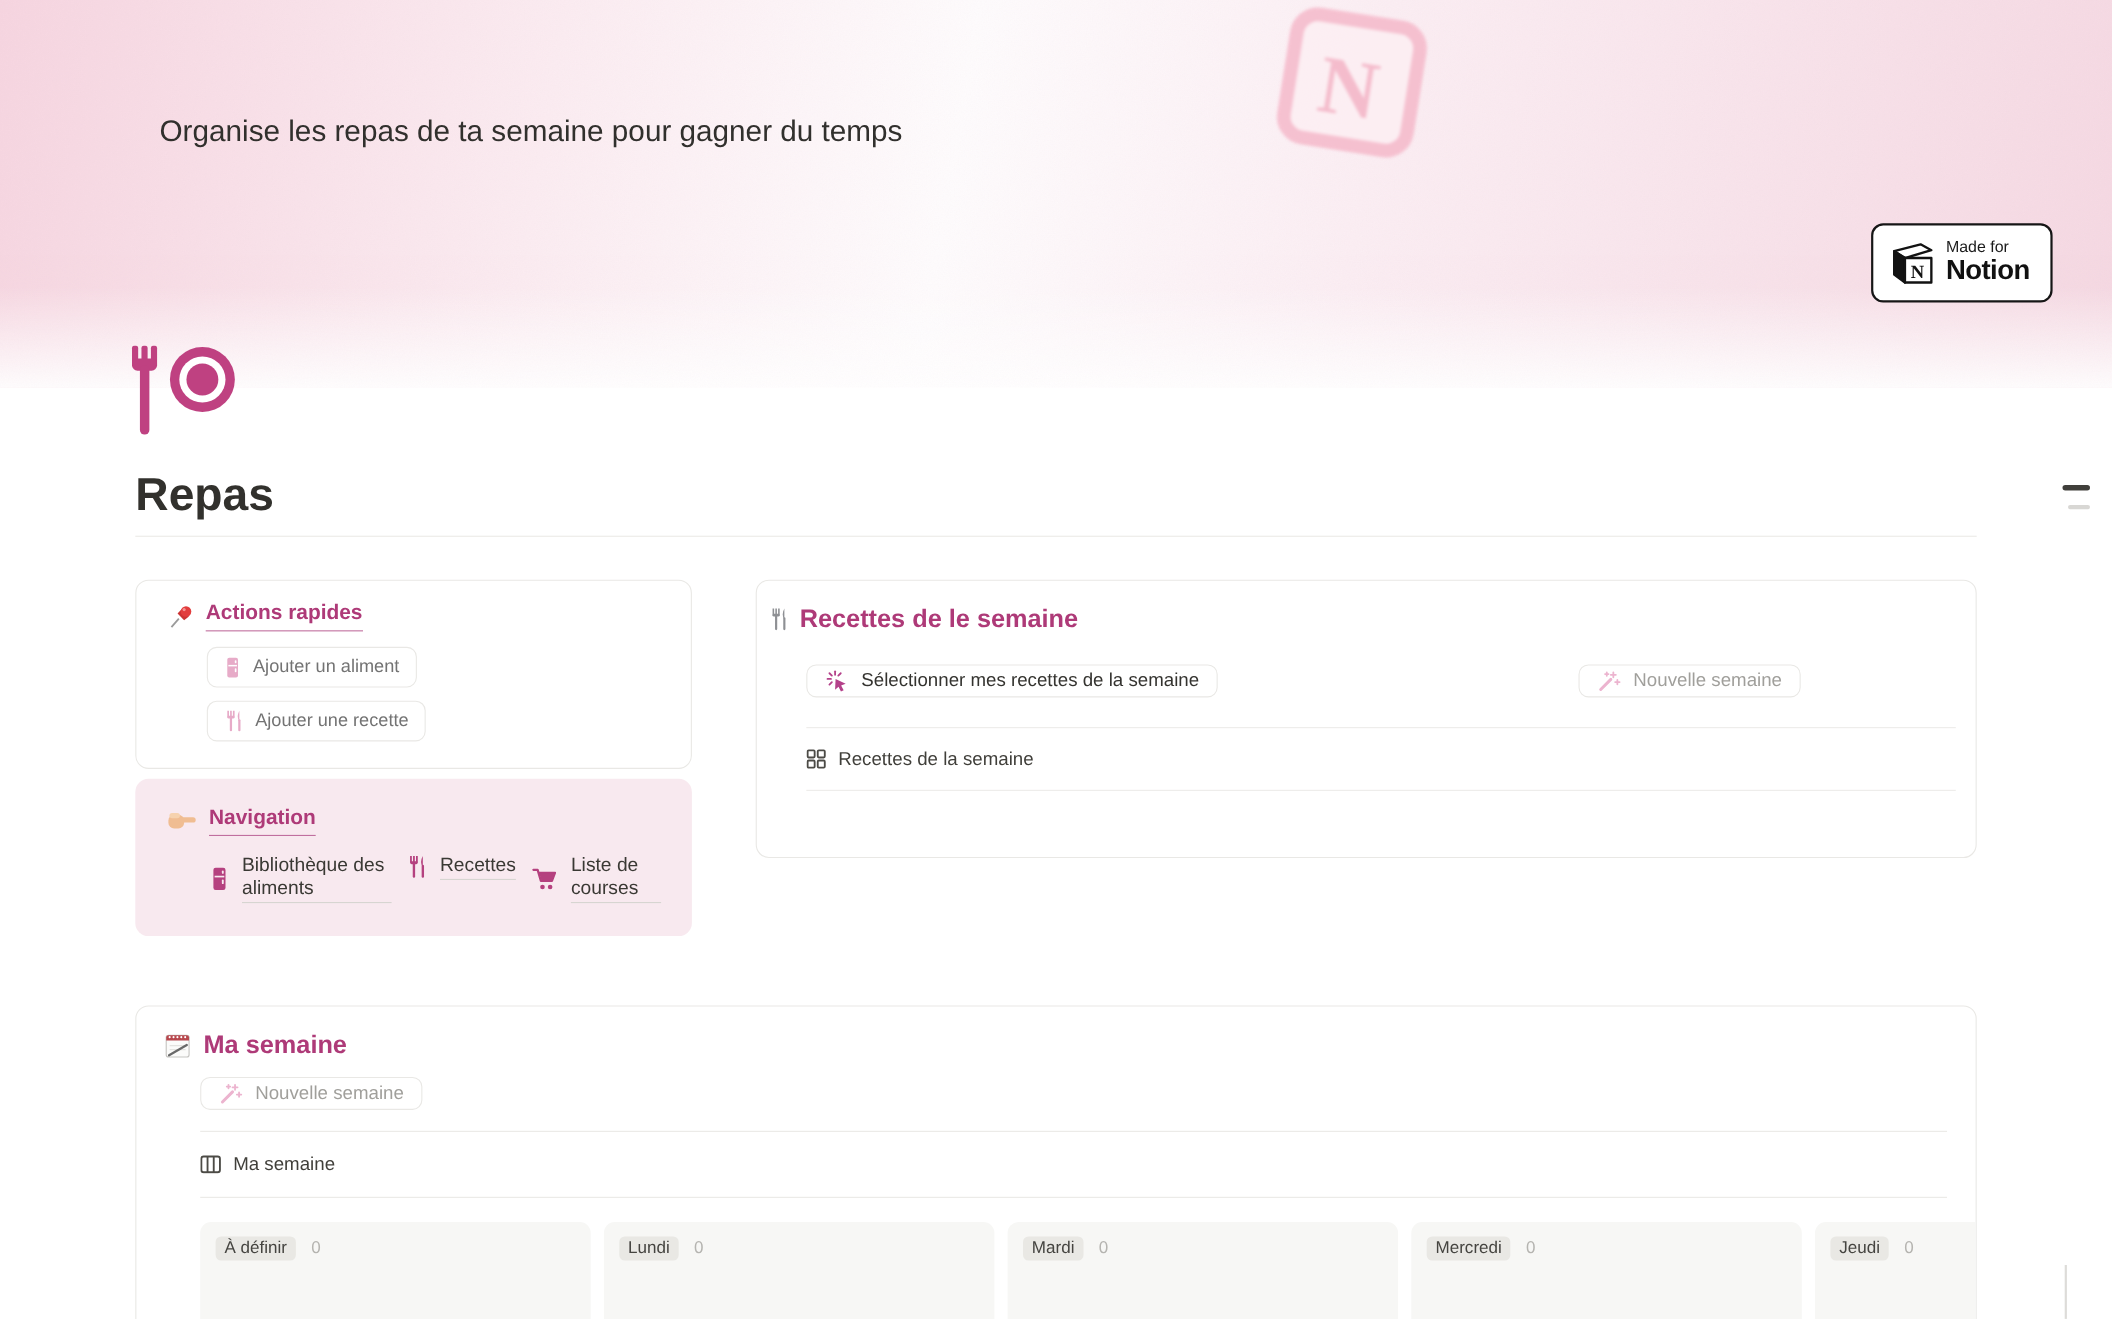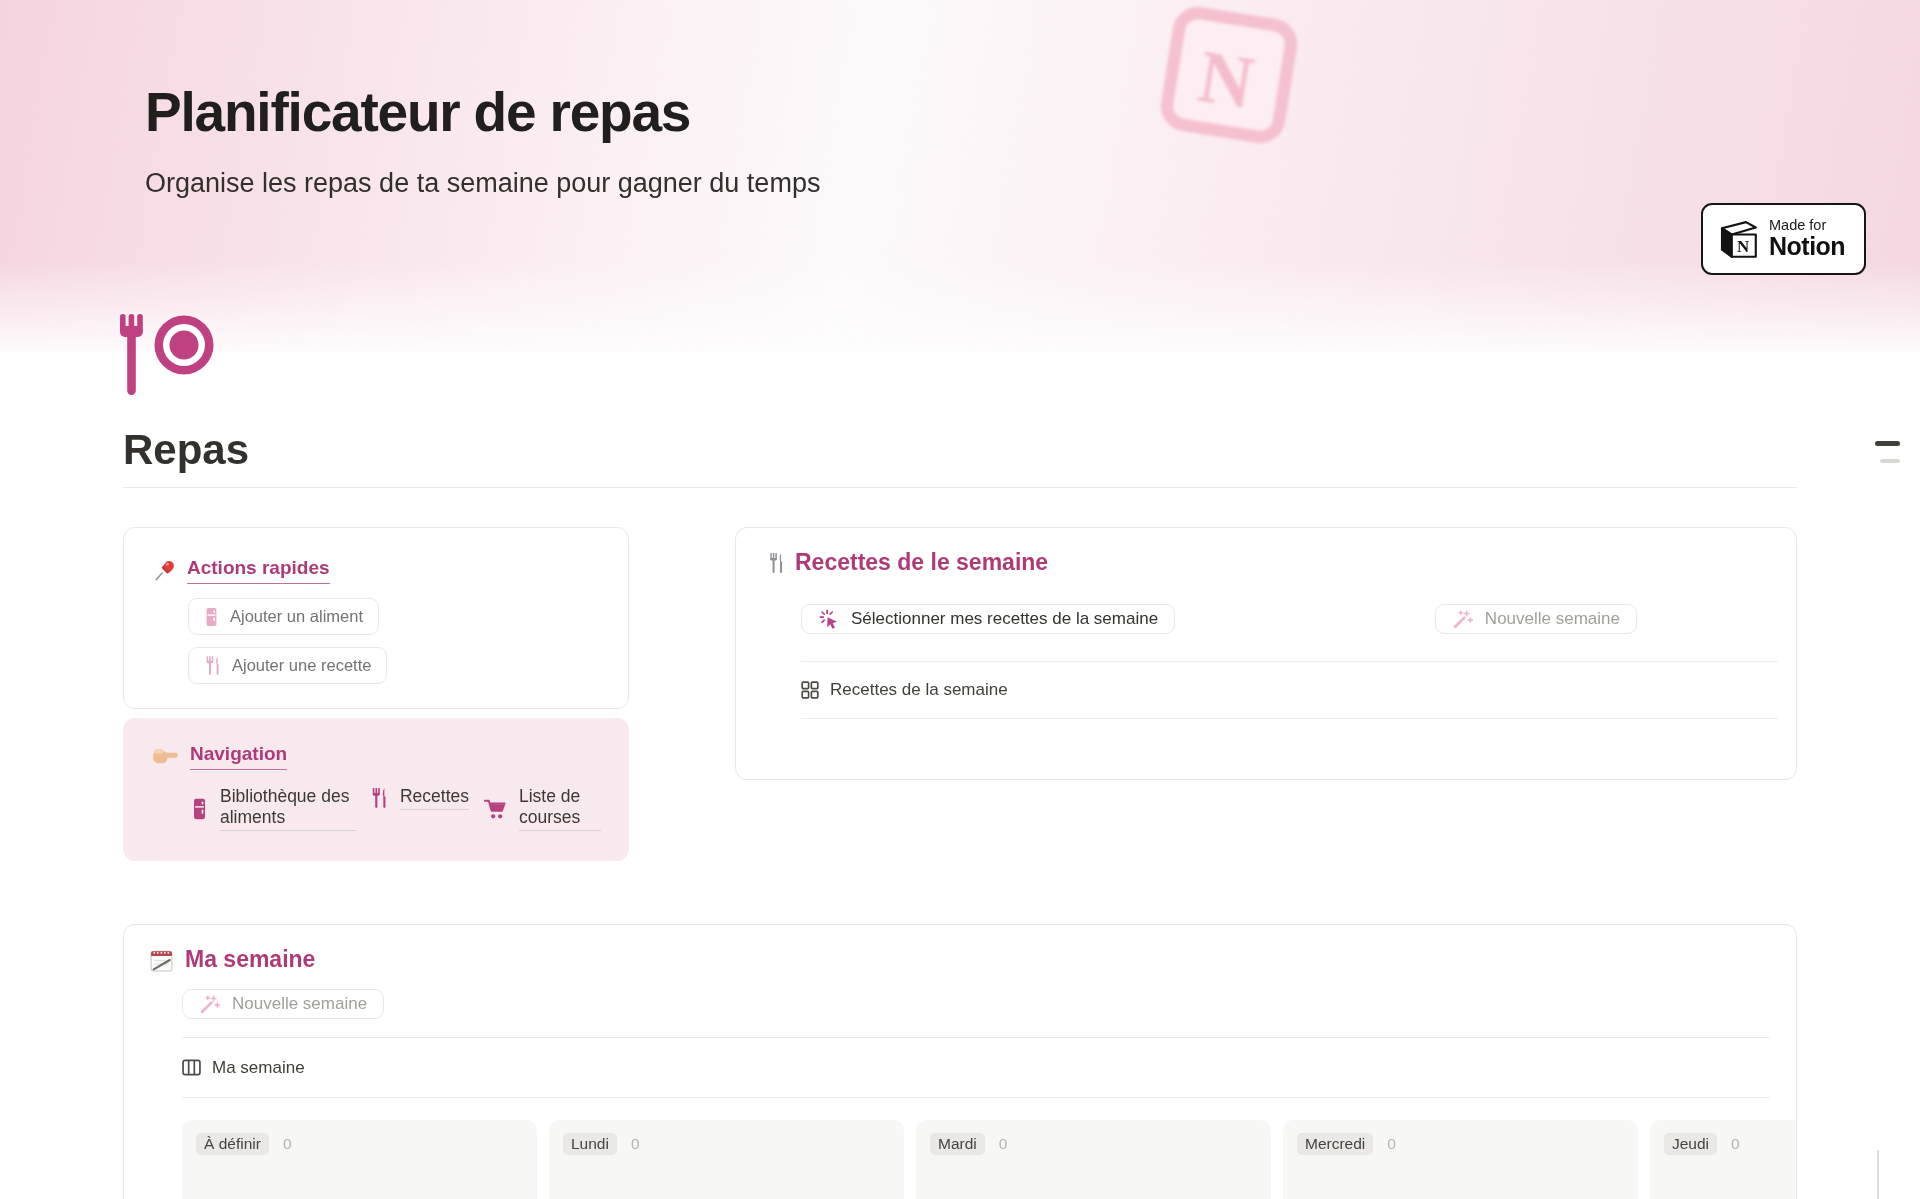--- a/index.html
+++ b/index.html
@@ -45,40 +45,40 @@
   .toc-dash-dark { width:25px; height:5px; border-radius:2.5px; background:#403f3b; }
   .toc-dash-light { width:20px; height:4px; border-radius:2px; background:#d8d7d4; }
 
   .top-grid { margin-top:39px; display:grid; grid-template-columns:506px 1110px;
     column-gap:58px; align-items:start; }
 
   .card { border-radius:12px; }
   .bordered { border:1px solid #e9e8e5; background:#fff; }
 
   
-  .qa-card { padding:29px 28px 24px; }
+  .qa-card { padding:19px 28px 24px; }
   .head-row { display:flex; align-items:center; gap:10px; }
   .card-title { font-size:19px; font-weight:700; color:#ae3a78;
     border-bottom:1.5px solid #c06f9f; padding-bottom:4px; }
   .qa-buttons { margin:14px 0 0 36px; display:flex; flex-direction:column;
     gap:12px; align-items:flex-start; }
   .btn { display:inline-flex; align-items:center; gap:11px; height:37px; padding:0 15px;
     border:1px solid #e9e8e5; border-radius:9px; background:#fff; font-size:16.5px;
     color:#737373; cursor:pointer; }
 
   
   .nav-card { margin-top:9px; background:#f8e9ef; padding:25px 28px 30px; }
   .nav-items { margin:16px 0 0 40px; display:flex; flex-direction:row; gap:14px;
     align-items:flex-start; }
   .nav-link { display:flex; align-items:center; gap:12px; font-size:17.5px;
     color:#3a3934; cursor:pointer; }
   .nav-link .lbl { border-bottom:1px solid #d7d5d1; padding-bottom:2px; }
 
   
-  .recettes-card { padding:21px 18px 0 65px; height:253px;margin-left:48px; }
+  .recettes-card { padding:21px 18px 0 45px; height:253px; }
   .sec-head { display:flex; align-items:center; gap:10px; margin-left:-34px; }
   .sec-title { font-size:23px; font-weight:700; color:#ae3a78; }
   .btn-row { margin-top:28px; display:flex; justify-content:space-between;
     padding-right:141px; }
   .btn-lg { height:30px; padding:0 16px; font-size:17px; border-radius:9px; }
   .t-dark { color:#34332f; }
   .t-gray { color:#a09f9b; }
   .view-tabs { margin-top:27px; height:58px; border-top:1px solid #edece9;
     border-bottom:1px solid #edece9; display:flex; align-items:center; gap:11px;
     font-size:17px; color:#403f3a; cursor:pointer; }
@@ -117,21 +117,20 @@
     </svg>
 
     <div class="watermark">
       <svg width="138" height="138" viewBox="0 0 100 100">
         <rect x="9" y="9" width="82" height="82" rx="14" fill="#fdeff3" stroke="#f5b9ca" stroke-width="9"></rect>
         <text x="29" y="72" font-size="54" font-weight="bold" fill="#f4b4c6" font-family="'Liberation Serif',serif">N</text>
       </svg>
     </div>
 
     <div class="banner-text">
-      <h1 class="banner-title">Planificateur de repas</h1>
       <p class="banner-sub">Organise les repas de ta semaine pour gagner du temps</p>
     </div>
 
     <div class="made-for">
       <span>
         <svg width="48" height="48" viewBox="0 0 54 54">
           <polygon points="9,15 36,8 47,14 20,22" fill="#fff" stroke="#121212" stroke-width="2.4" stroke-linejoin="round"></polygon>
           <polygon points="9,15 20,22 20,47 9,39" fill="#121212" stroke="#121212" stroke-width="2.4" stroke-linejoin="round"></polygon>
           <rect x="20" y="22" width="27" height="25" fill="#fff" stroke="#121212" stroke-width="2.4" stroke-linejoin="round"></rect>
           <text x="26" y="42" font-size="19" font-weight="bold" fill="#121212" font-family="'Liberation Serif',serif">N</text>

